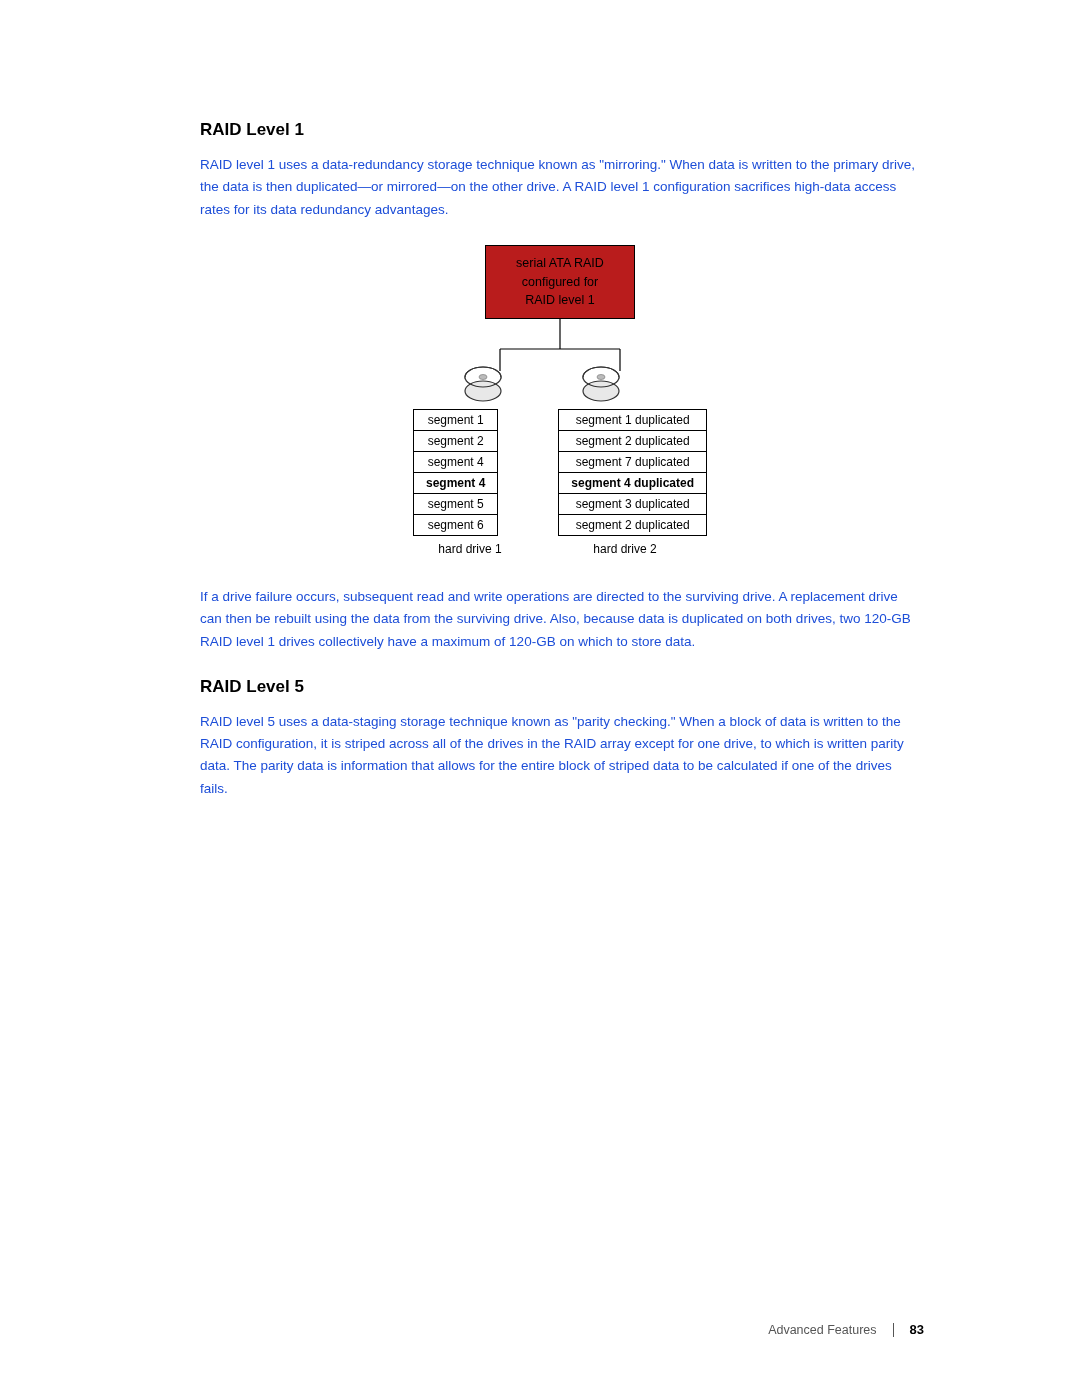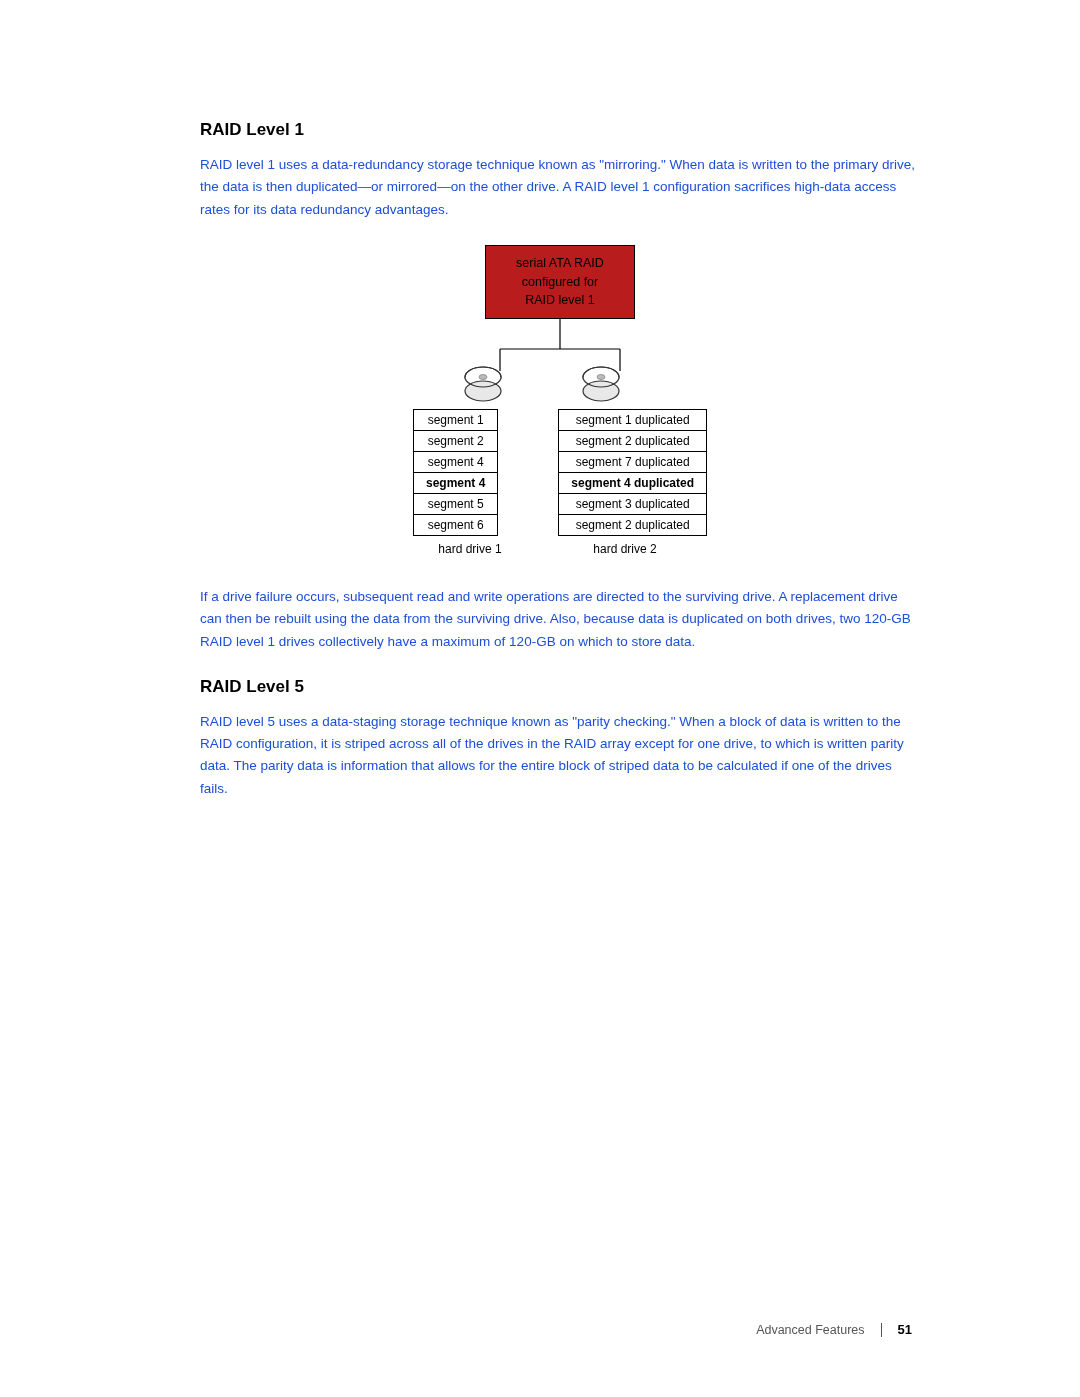--- a/index.html
+++ b/index.html
@@ -102,21 +102,21 @@
 
     .drive-label-right {
       width: 180px;
       text-align: center;
     }
 
     
     .page-footer {
       position: absolute;
       bottom: 60px;
-      right: 168px;
+      right: 156px;
       font-family: Arial, Helvetica, sans-serif;
       font-size: 12.5px;
       color: #555;
       display: flex;
       align-items: center;
       gap: 16px;
     }
 
     .footer-divider {
       width: 1px;
@@ -237,14 +237,14 @@
 
   <h2 class="section-heading">RAID Level 5</h2>
 
   <p class="body-text">RAID level 5 uses a data-staging storage technique known as "parity checking." When a block of data is written to the RAID configuration, it is striped across all of the drives in the RAID array except for one drive, to which is written parity data. The parity data is information that allows for the entire block of striped data to be calculated if one of the drives fails.</p>
 
 </div>
 
 <div class="page-footer">
   <span>Advanced Features</span>
   <span class="footer-divider"></span>
-  <span class="footer-page-num">51</span>
+  <span class="footer-page-num">83</span>
 </div>
 
 </body></html>

